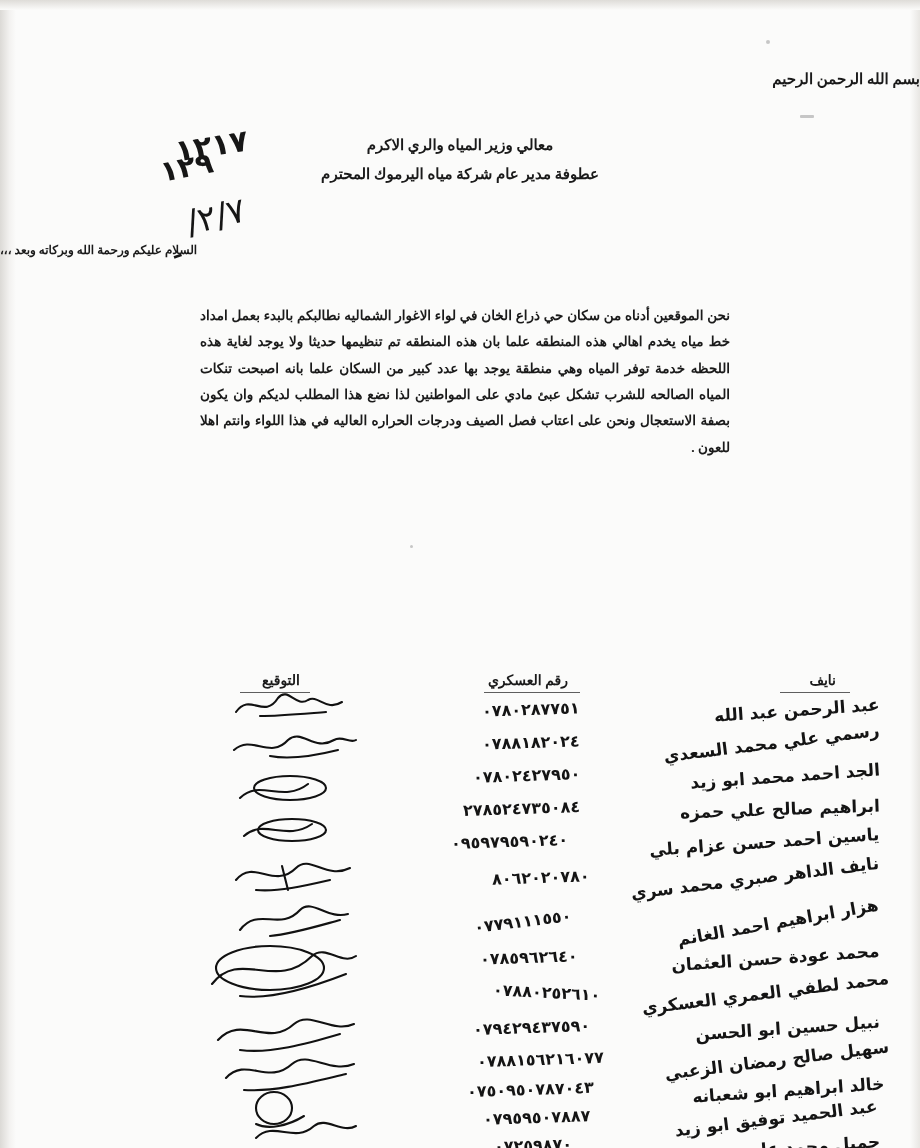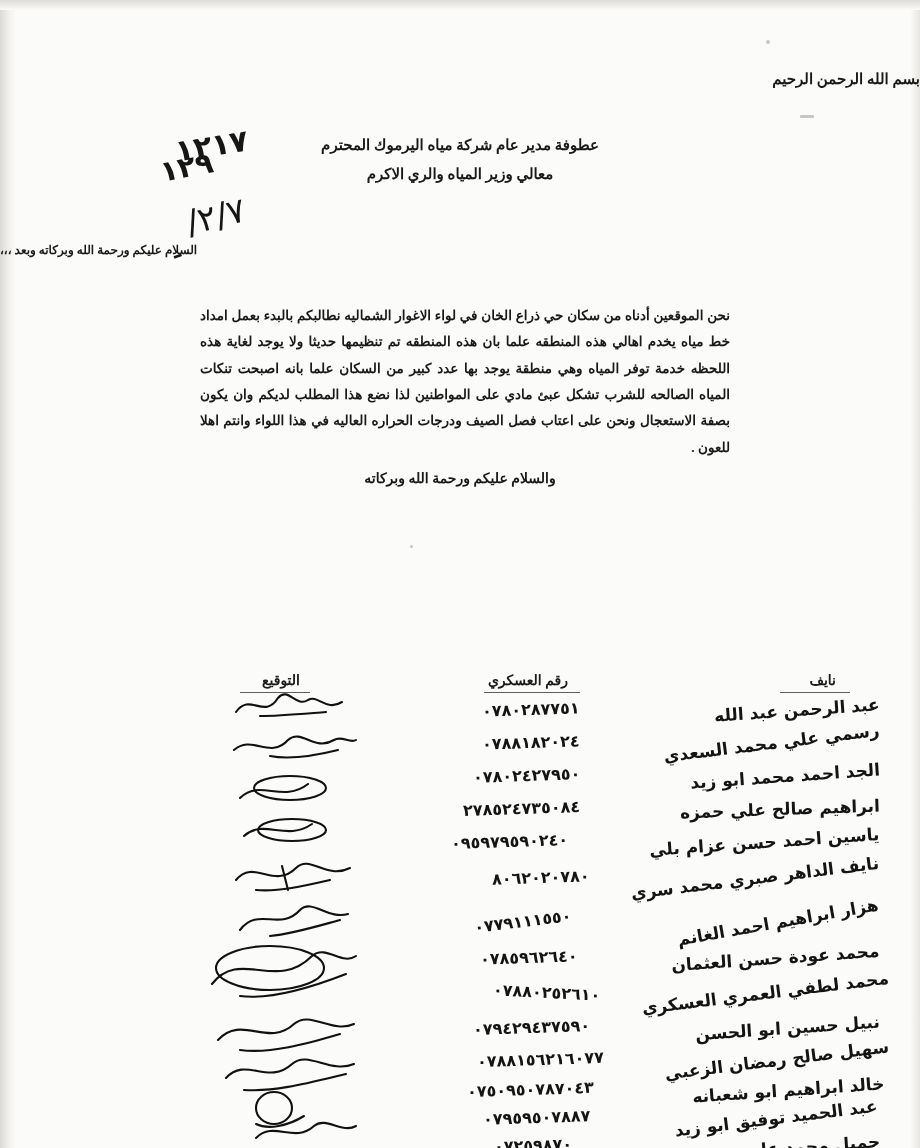--- a/index.html
+++ b/index.html
@@ -229,29 +229,28 @@
   <div class="speck" style="top:545px; left:410px; width:3px; height:3px;"></div>
 
   <div class="basmala">بسم الله الرحمن الرحيم</div>
 
   <div class="reg-mark reg-date">١٢١٧</div>
   <div class="reg-mark reg-num">١٢٩</div>
   <div class="reg-mark reg-slash">٢/٧/</div>
   <div class="reg-mark reg-tail">ـ</div>
 
   <div class="addressees">
+    <div class="addressee l1">معالي وزير المياه والري الاكرم</div>
     <div class="addressee l2">عطوفة مدير عام شركة مياه اليرموك المحترم</div>
-    <div class="addressee l1">معالي وزير المياه والري الاكرم</div>
   </div>
 
   <div class="greeting">السلام عليكم ورحمة الله وبركاته وبعد ،،،</div>
 
   <div class="body-text">نحن الموقعين أدناه من سكان حي ذراع الخان في لواء الاغوار الشماليه نطالبكم بالبدء بعمل امداد خط مياه يخدم اهالي هذه المنطقه علما بان هذه المنطقه تم تنظيمها حديثا ولا يوجد لغاية هذه اللحظه خدمة توفر المياه وهي منطقة يوجد بها عدد كبير من السكان علما بانه اصبحت تنكات المياه الصالحه للشرب تشكل عبئ مادي على المواطنين لذا نضع هذا المطلب لديكم وان يكون بصفة الاستعجال ونحن على اعتاب فصل الصيف ودرجات الحراره العاليه في هذا اللواء وانتم اهلا للعون .</div>
 
-  <div class="closing">والسلام عليكم ورحمة الله وبركاته</div>
 
   <div class="table-head">
     <div class="th th-name">نايف</div>
     <div class="th th-phone">رقم العسكري</div>
     <div class="th th-sign">التوقيع</div>
     <div class="hdr-rule" style="top:20px; right:70px; width:70px;"></div>
     <div class="hdr-rule" style="top:20px; right:340px; width:96px;"></div>
     <div class="hdr-rule" style="top:20px; right:610px; width:70px;"></div>
   </div>
 

